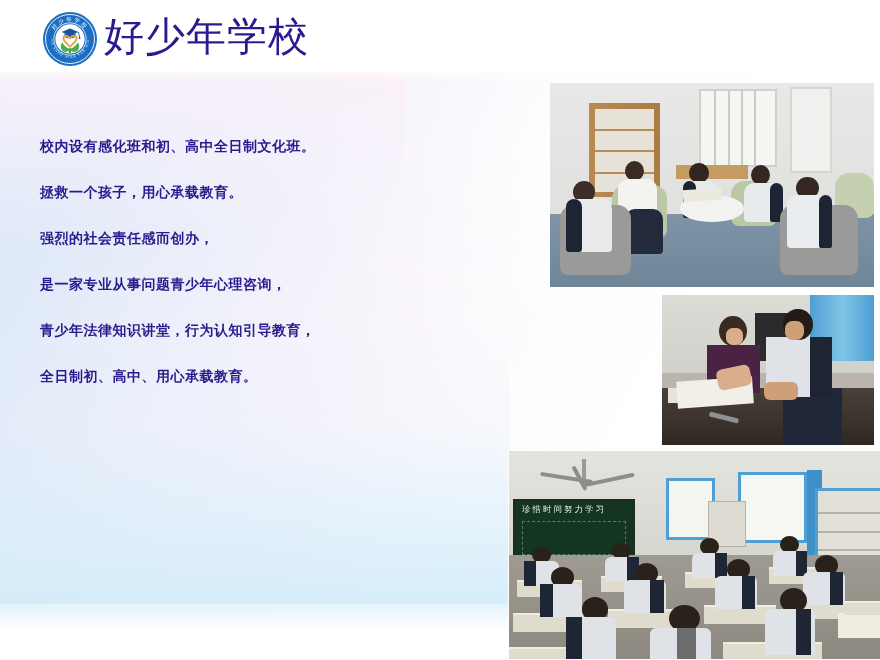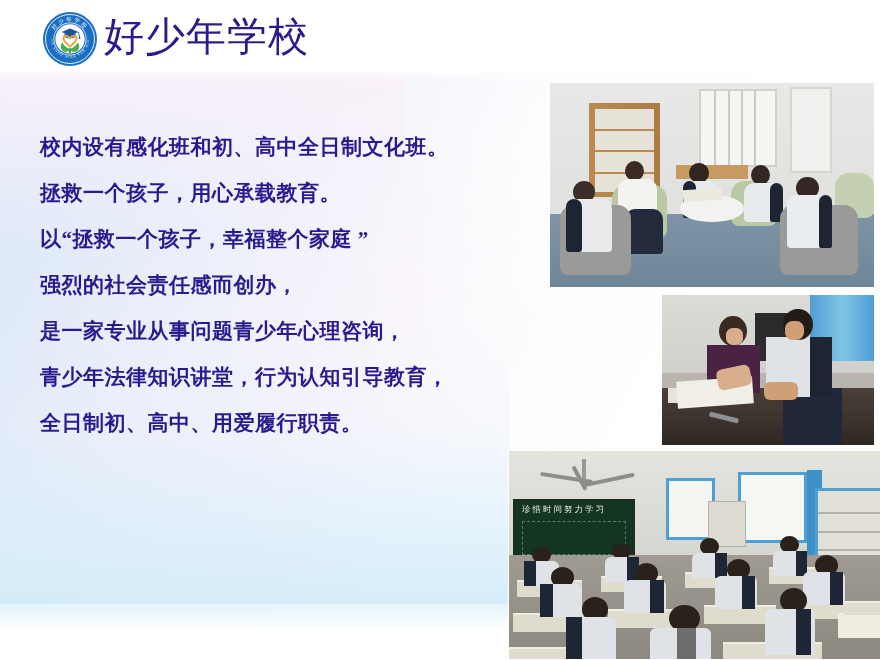--- a/index.html
+++ b/index.html
@@ -100,21 +100,21 @@
   }
 
   
   .body-text {
     position: absolute;
     left: 40px;
     top: 124px;
     width: 530px;
   }
   .line {
-    font-size: 21px;
+    font-size: 14px;
     line-height: 46px;
     font-weight: bold;
     color: #2a1a8e;
     white-space: nowrap;
     letter-spacing: 0.5px;
     font-family: "Liberation Serif", "DejaVu Serif", serif;
   }
   .line.small {
     font-size: 19.5px;
   }
@@ -264,25 +264,24 @@
         <path d="M35.7,31.5 C38.2,34.6 37.5,39.0 34.2,40.6 C31.7,41.8 29,40.3 28.4,37.7 C30.8,37.3 33.4,35.0 35.7,31.5 Z" fill="#4caf50"></path>
         <path d="M28,36.4 C26.2,38.6 26.2,41.2 28,43.2 C29.8,41.2 29.8,38.6 28,36.4 Z" fill="#3f9d44"></path>
       </svg>
     </div>
     <div class="title">好少年学校</div>
   </div>
 
   <div class="body-text">
     <div class="line">校内设有感化班和初、高中全日制文化班。</div>
     <div class="line">拯救一个孩子，用心承载教育。</div>
-    <div class="line">以“拯救一个孩子，幸福整个家庭 ”</div>
     <div class="line">强烈的社会责任感而创办，</div>
     <div class="line">是一家专业从事问题青少年心理咨询，</div>
     <div class="line">青少年法律知识讲堂，行为认知引导教育，</div>
-    <div class="line">全日制初、高中、用爱履行职责。</div>
+    <div class="line">全日制初、高中、用心承载教育。</div>
   </div>
 
   <div class="photo p1">
     <div class="scene">
       <div class="ph p1-wall"></div>
       <div class="ph p1-window">
         <div class="p1-bar" style="left:18%"></div>
         <div class="p1-bar" style="left:36%"></div>
         <div class="p1-bar" style="left:54%"></div>
         <div class="p1-bar" style="left:72%"></div>

